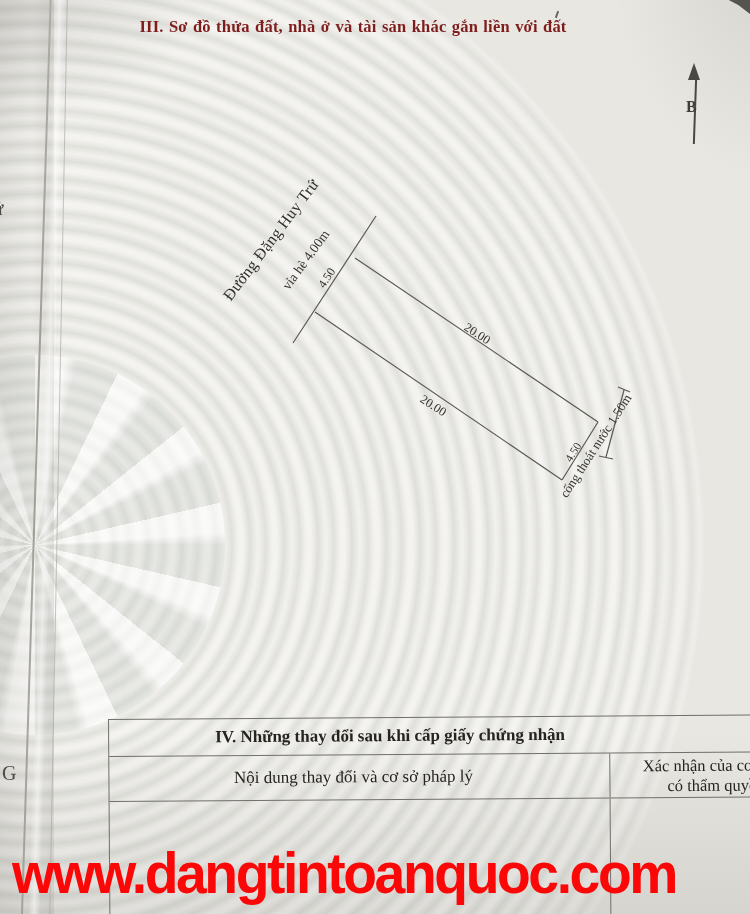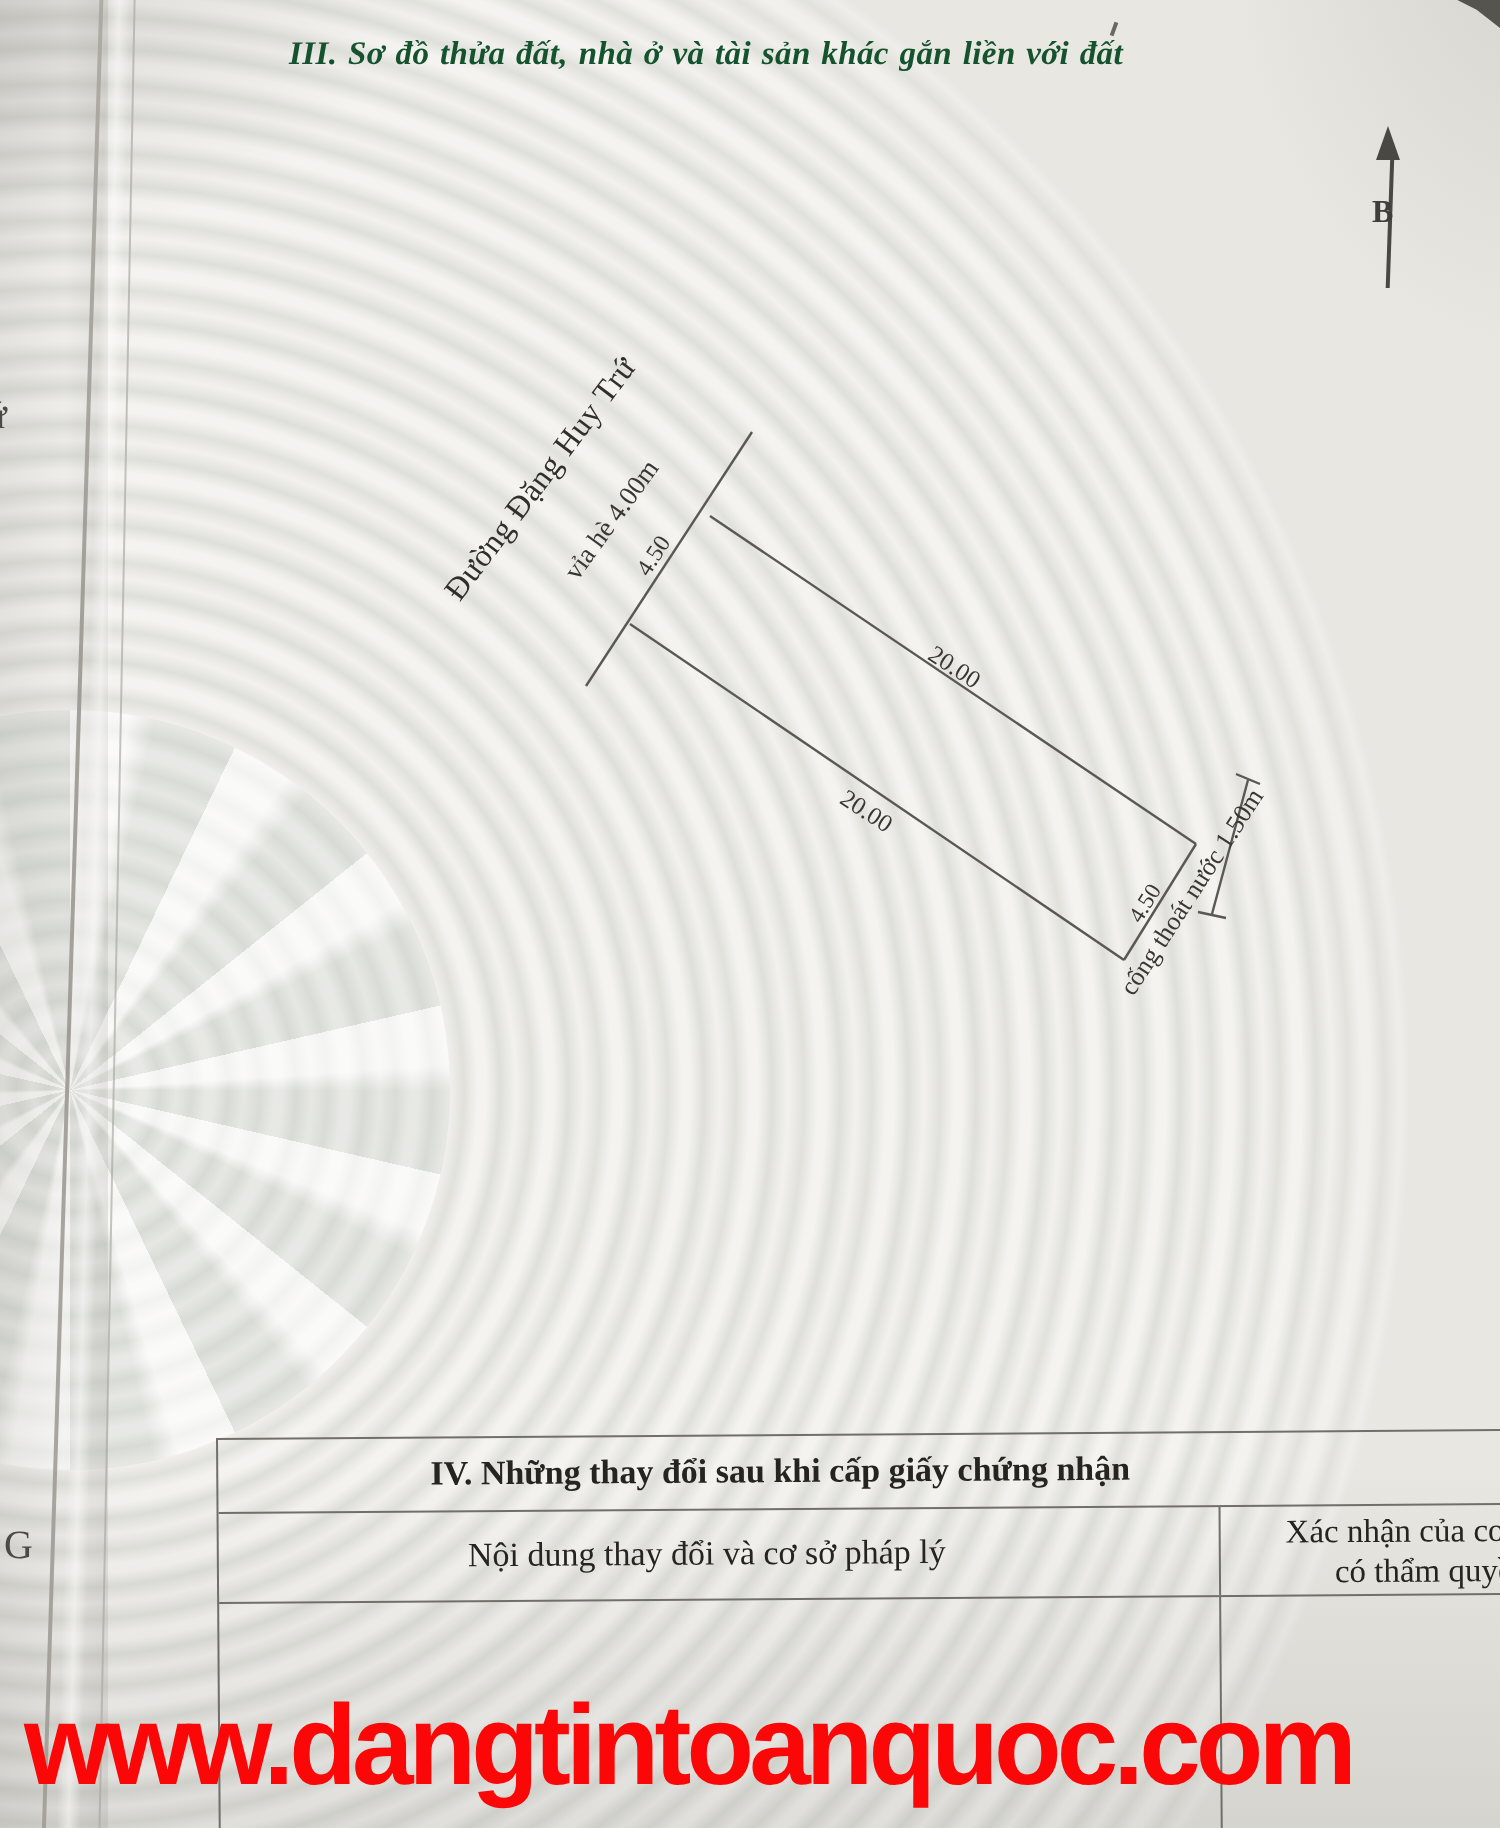--- a/index.html
+++ b/index.html
@@ -43,21 +43,21 @@
 
   .corner-wedge{position:absolute;right:0;top:0;width:26px;height:14px;background:#55544f;
     clip-path:polygon(18% 0, 100% 0, 100% 100%, 55% 35%);}
 
   .fragment{position:absolute;color:#4c4a46;font-size:19px;}
   .frag-upper{left:-7px;top:198px;}
   .frag-lower{left:2px;top:762px;font-size:20px;}
 
   
   .section-title{position:absolute;left:0;top:17px;width:706px;text-align:center;
-    font-weight:bold;font-size:16.5px;color:#14532d;letter-spacing:.2px;word-spacing:1px;font-style:italic;}
+    font-weight:bold;font-size:16.5px;color:#7f1d1d;letter-spacing:.2px;word-spacing:1px;}
   .speck{position:absolute;left:556px;top:11px;width:2px;height:7px;background:#6a6862;transform:rotate(20deg);}
 
   
   .north-line{position:absolute;left:694px;top:78px;width:1.6px;height:66px;background:#4a4843;transform:rotate(2deg);}
   .north-head{position:absolute;left:688px;top:63px;width:0;height:0;
     border-left:6px solid transparent;border-right:6px solid transparent;border-bottom:17px solid #4a4843;}
   .north-b{position:absolute;left:686px;top:98px;font-size:16px;font-weight:bold;color:#403e3a;}
 
   
   svg.diagram{position:absolute;left:0;top:0;}

